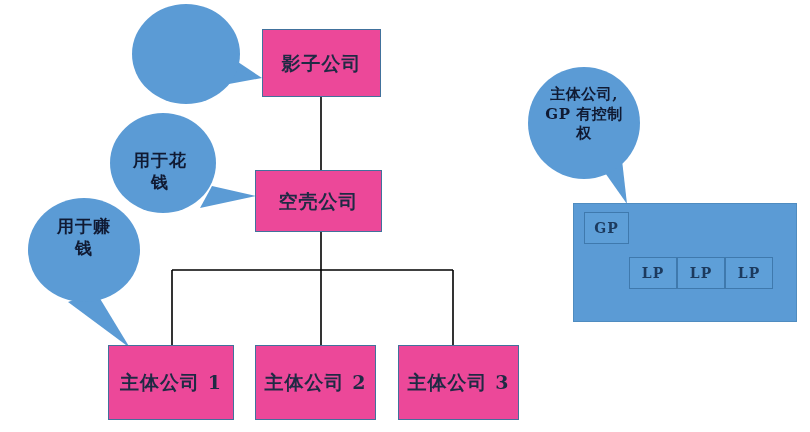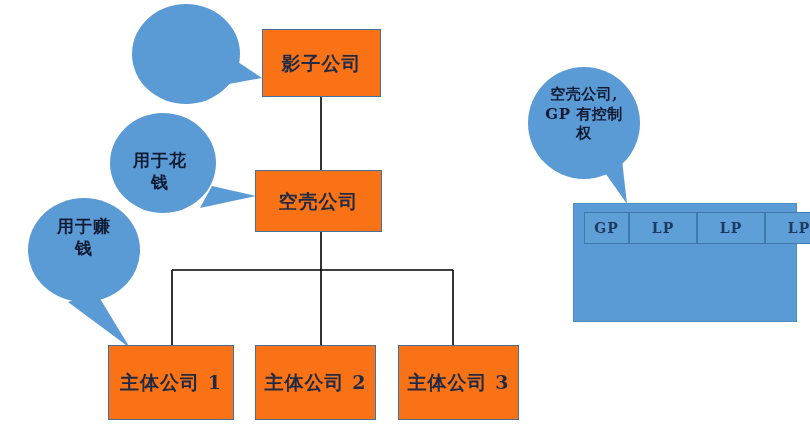--- a/index.html
+++ b/index.html
@@ -20,21 +20,21 @@
   .svg-layer {
     position: absolute;
     left: 0;
     top: 0;
     width: 810px;
     height: 432px;
   }
   .node-box {
     position: absolute;
     box-sizing: border-box;
-    background: #f97316;
+    background: #ec4899;
     border: 1px solid #41719c;
     display: flex;
     align-items: center;
     justify-content: center;
     color: #1f2a44;
     font-family: "DejaVu Serif", "Liberation Serif", serif;
     font-weight: 700;
     letter-spacing: 1px;
   }
   .node-box .label {
@@ -73,21 +73,21 @@
     display: flex;
     align-items: center;
     justify-content: center;
     font-family: "DejaVu Serif", "Liberation Serif", serif;
     font-weight: 700;
     font-size: 14px;
     color: #1c3a5e;
     letter-spacing: 1px;
   }
   .partner-cell.gp { width: 45px; }
-  .partner-cell.lp { width: 68px; }
+  .partner-cell.lp { width: 48px; margin-top: 45px; }
 
   .bubble-text {
     position: absolute;
     text-align: center;
     font-family: "DejaVu Serif", "Liberation Serif", serif;
     font-weight: 700;
     color: #101a33;
     line-height: 1.3;
     pointer-events: none;
   }
@@ -176,18 +176,18 @@
     <div>用于花</div>
     <div>钱</div>
   </div>
 
   <div class="bubble-text cn17" id="bubble-text-earn">
     <div>用于赚</div>
     <div>钱</div>
   </div>
 
   <div class="bubble-text cn15" id="bubble-text-holding">
-    <div>空壳公司,</div>
+    <div>主体公司,</div>
     <div>GP 有控制</div>
     <div>权</div>
   </div>
 
 </div>
 
 </body></html>

